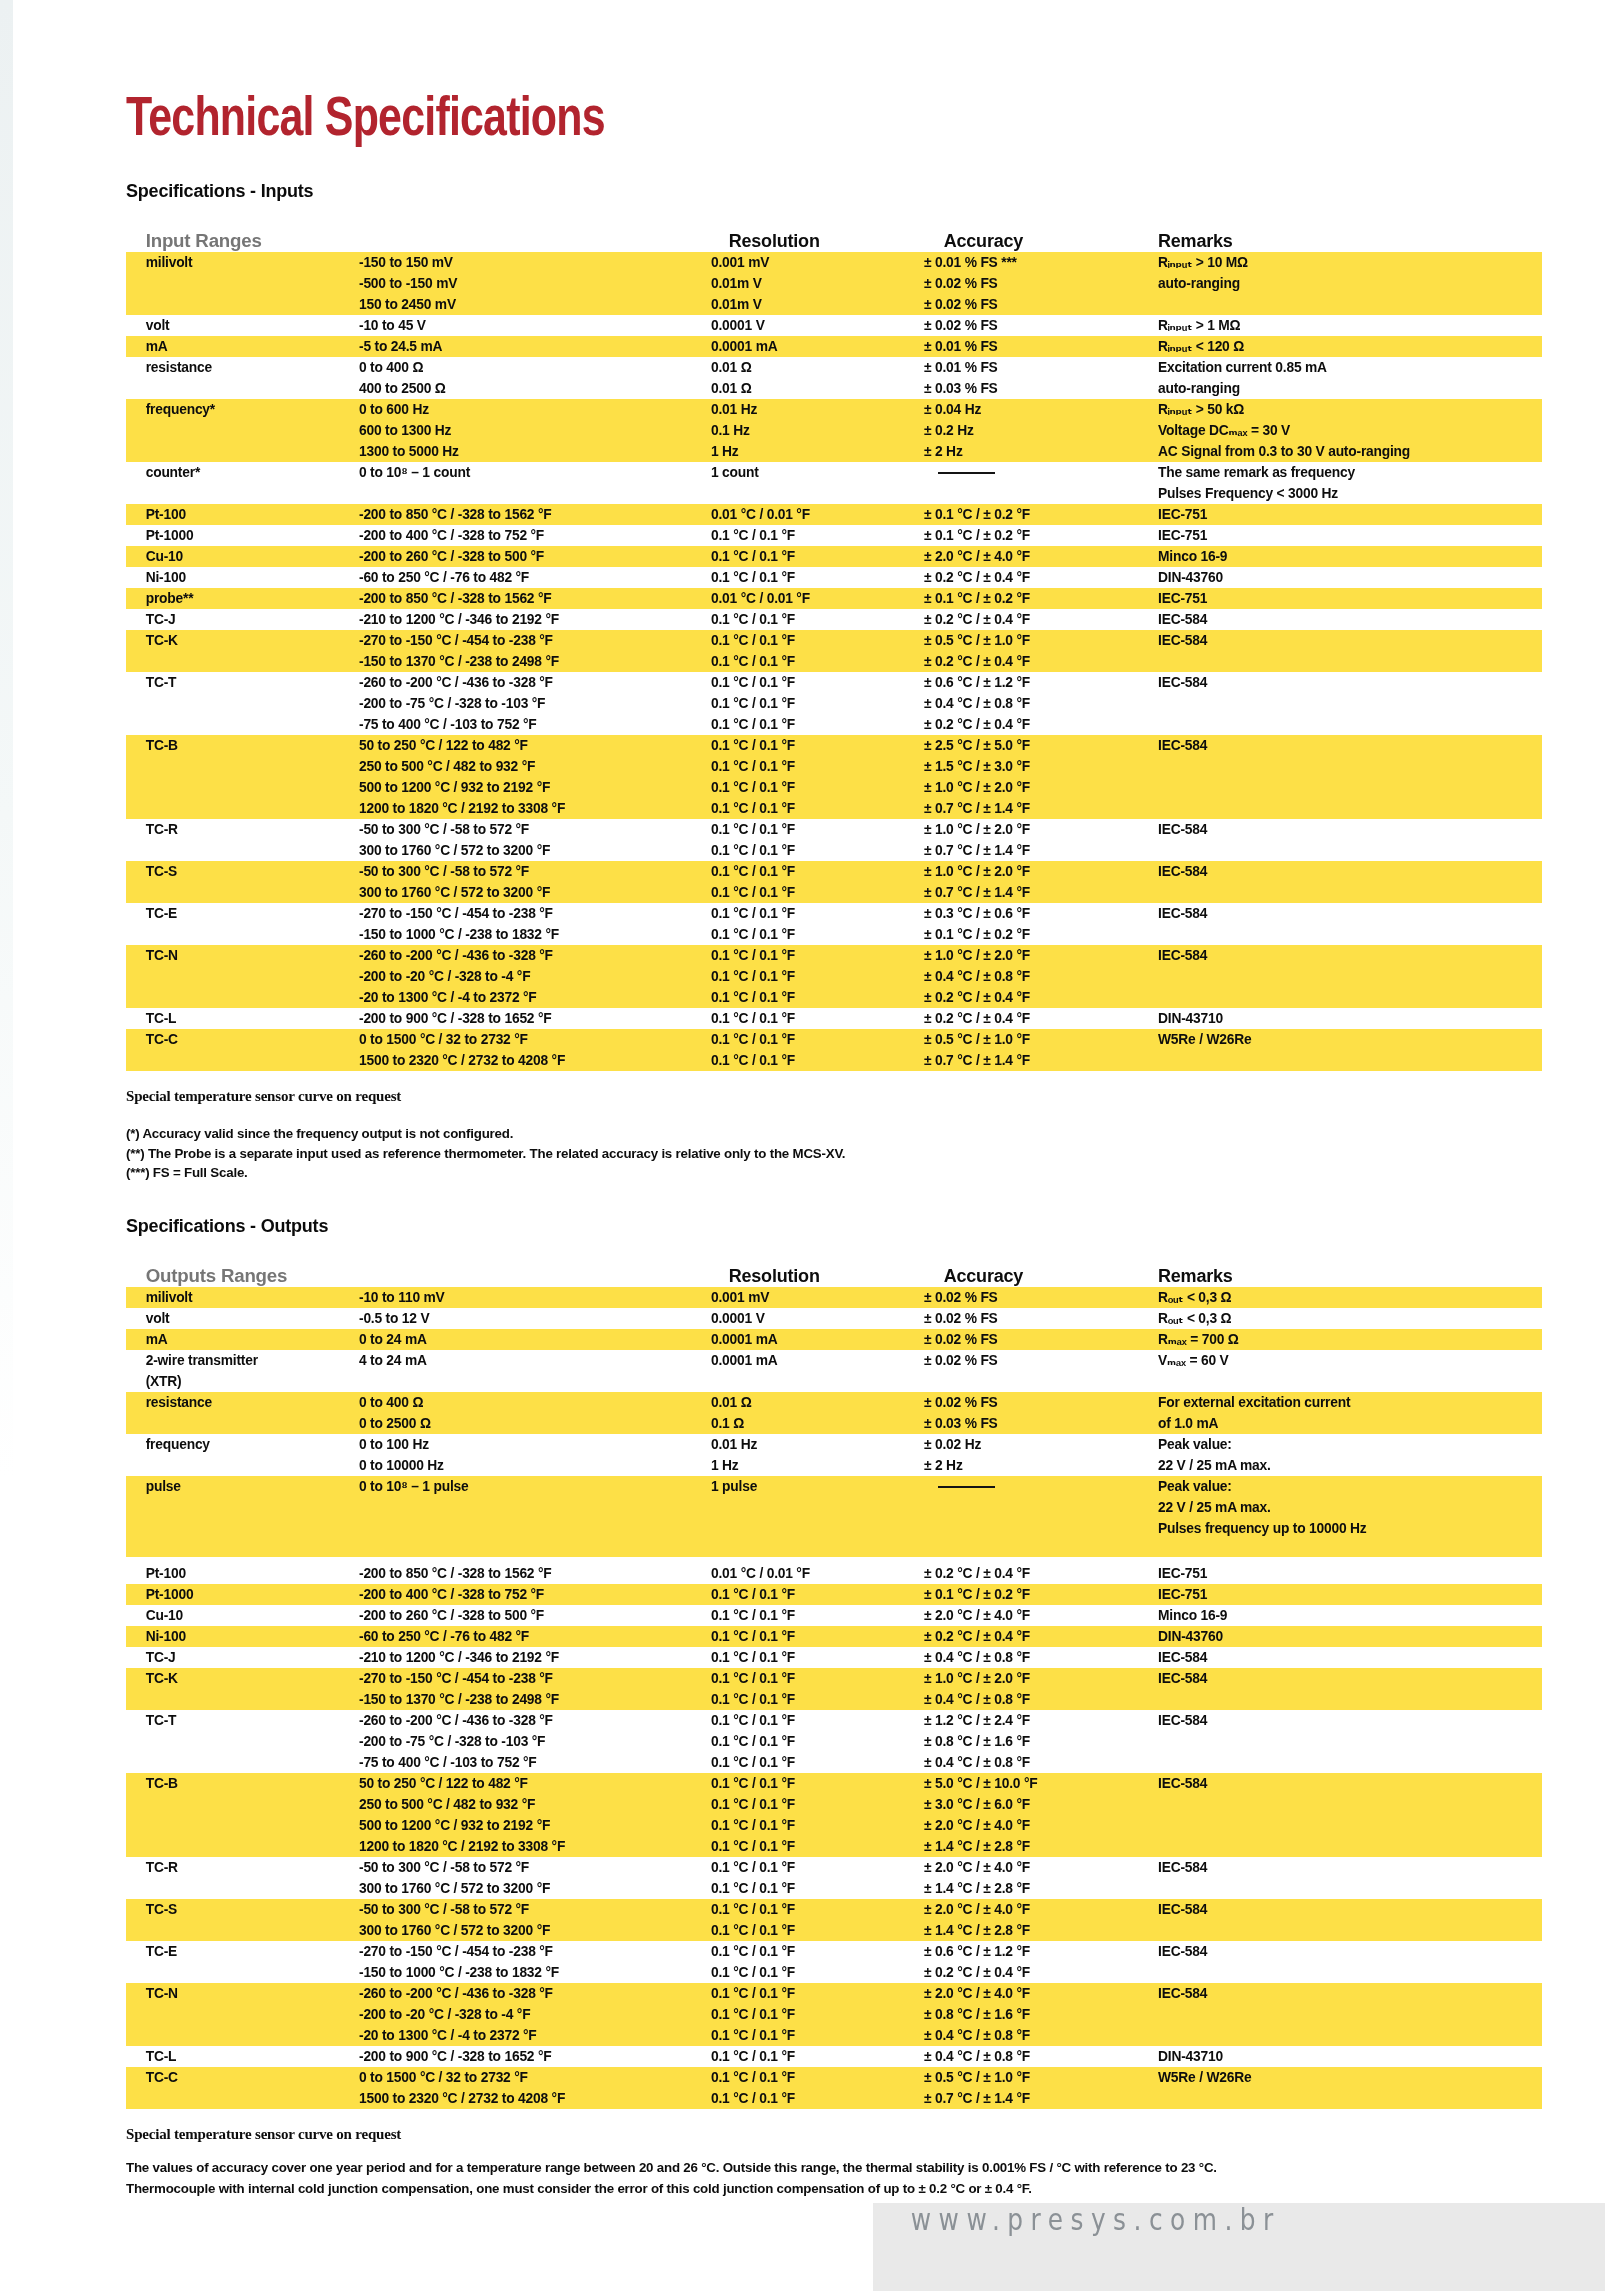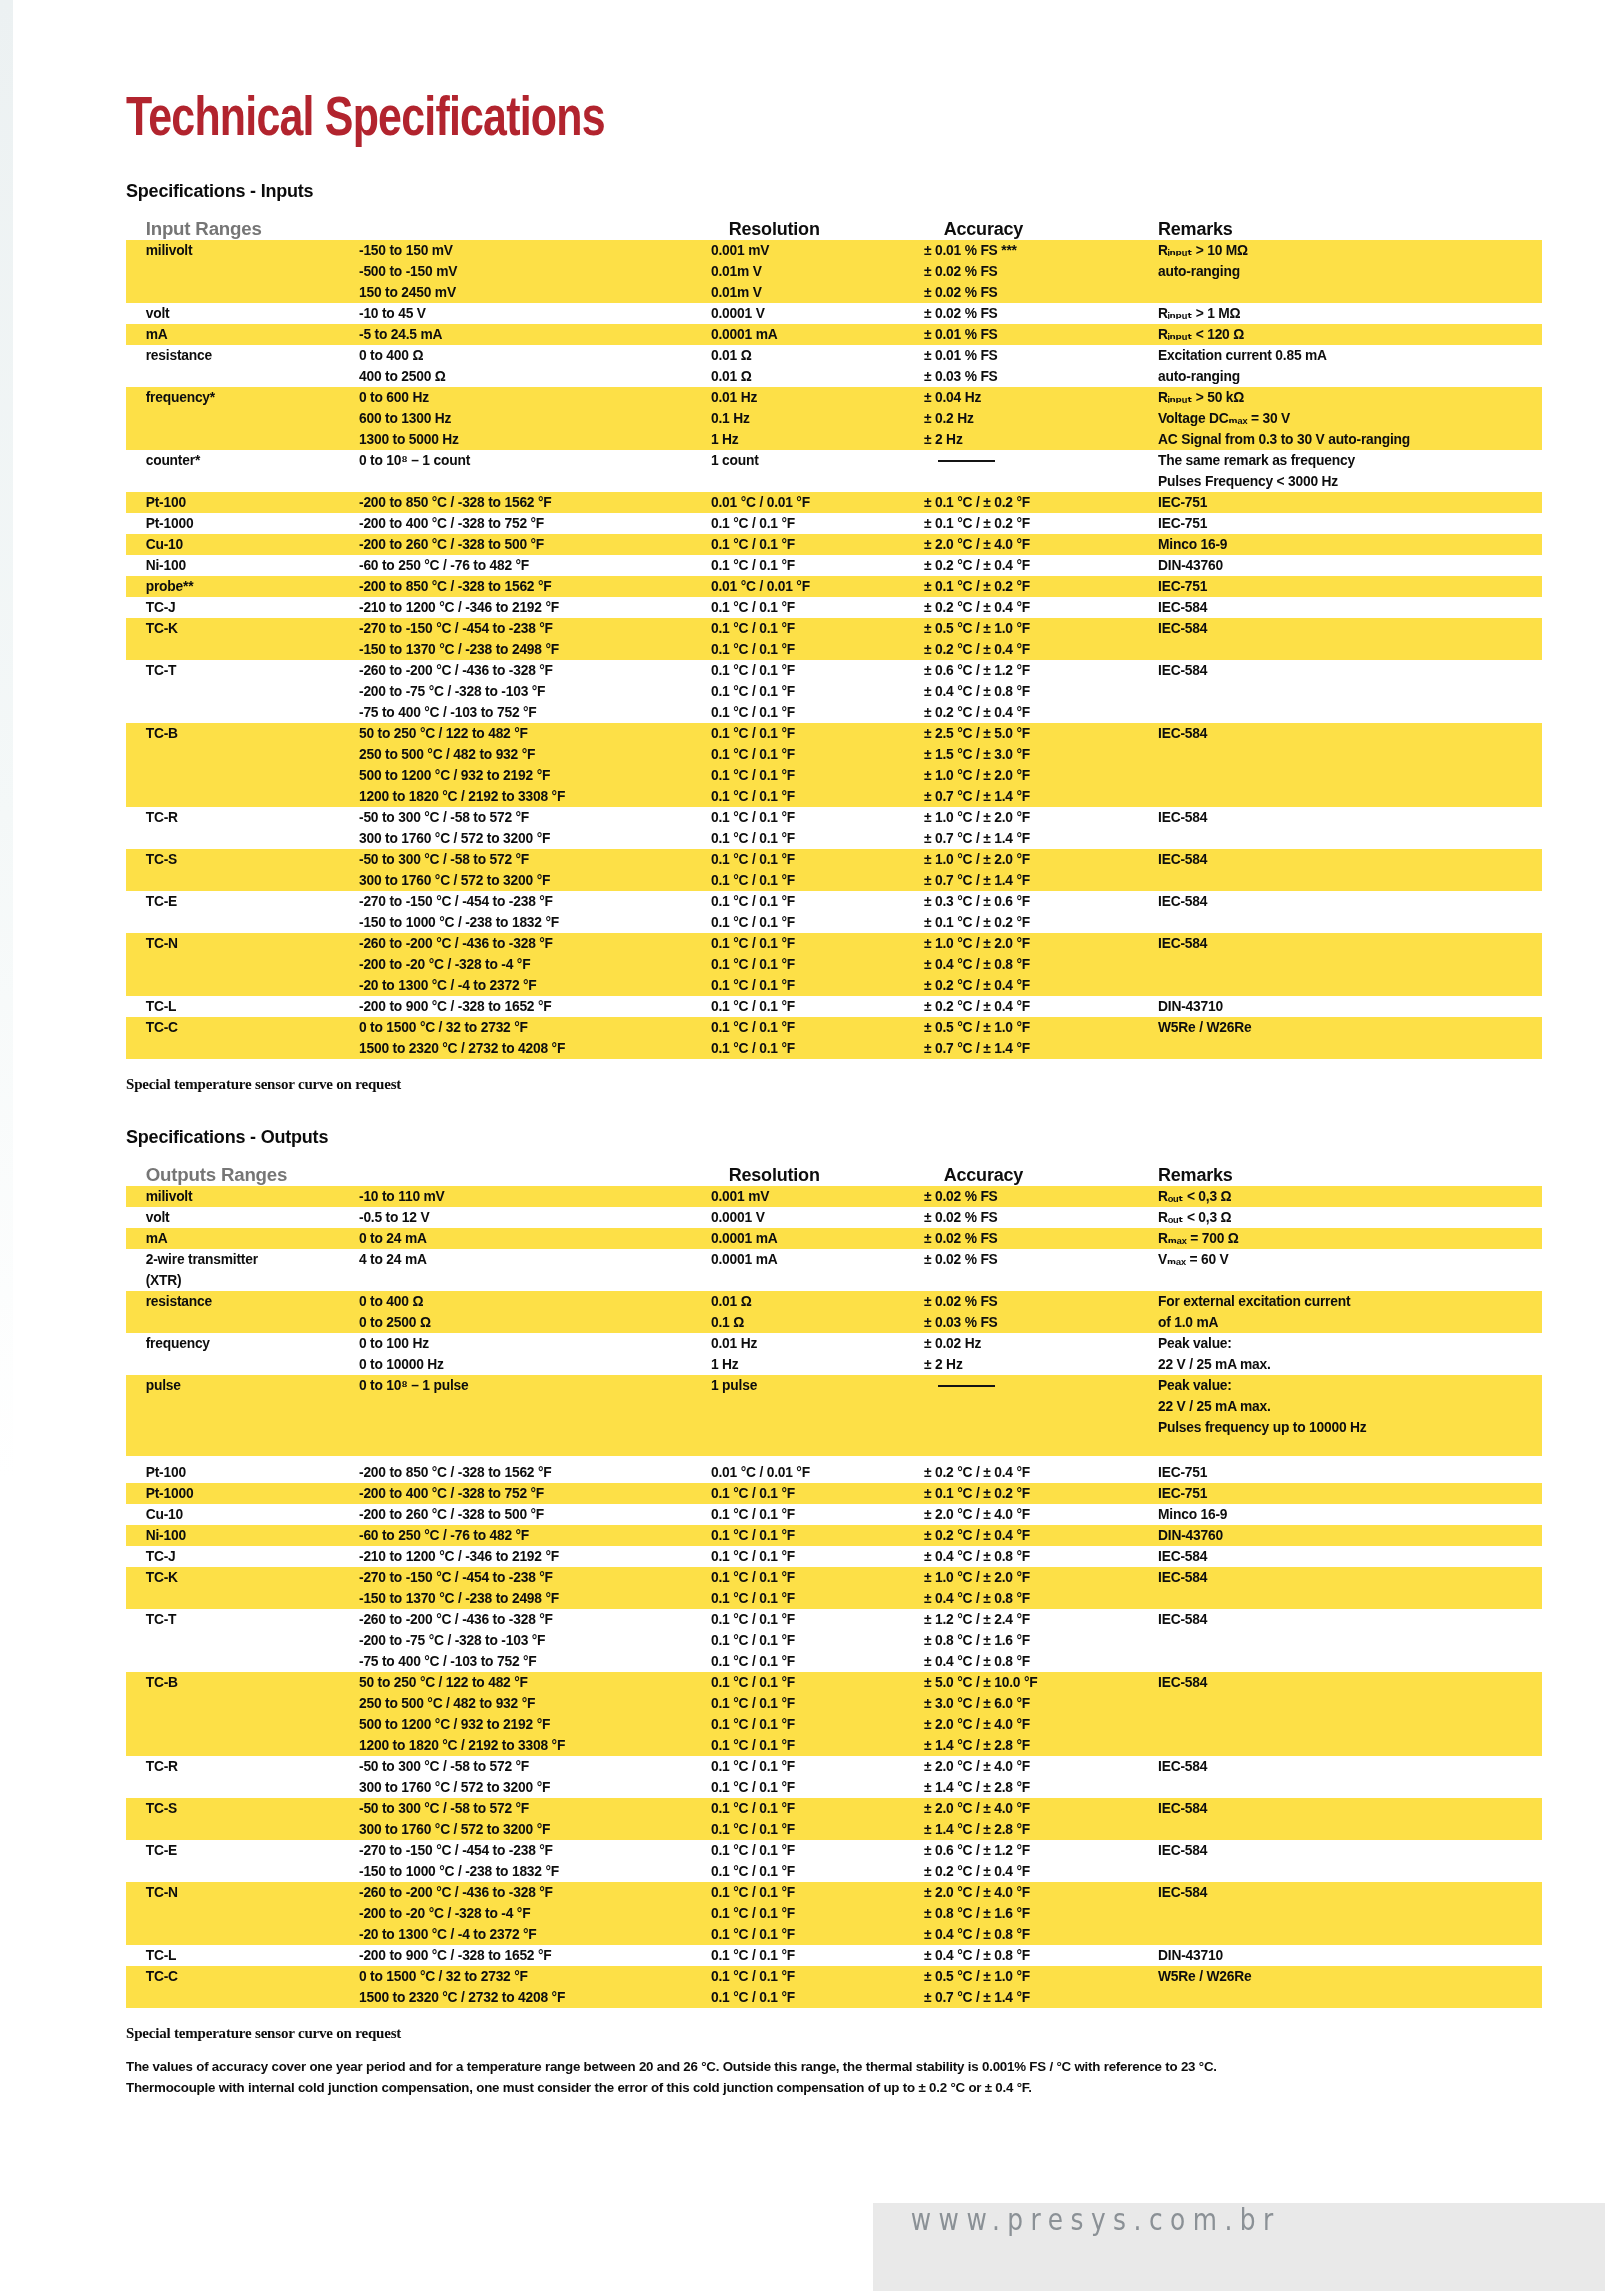--- a/index.html
+++ b/index.html
@@ -17,21 +17,21 @@
     margin:0; font-size:55px; line-height:63px; font-weight:700; letter-spacing:-1px;
     color:#b2242e; transform:scaleX(0.78); transform-origin:left top; white-space:nowrap;
   }
   .section-heading{
     margin:29.6px 0 0 0; font-size:18px; line-height:27.6px; font-weight:700; letter-spacing:-0.2px;
     color:#0b0b0b;
   }
   .spec-table{ width:1416px; }
   .thead{
     display:grid; grid-template-columns:233px 352px 213px 234px auto;
-    align-items:end; margin-top:5px; height:29.6px;
+    align-items:end; margin-top:17px; height:29.6px;
   }
   .t-title{
     grid-column:1 / 3; padding-left:19.7px; font-size:18.7px; font-weight:700;
     color:#767676; letter-spacing:-0.2px;
   }
   .th{ font-size:18px; font-weight:700; letter-spacing:-0.2px; }
   .th.res{ padding-left:17.7px; }
   .th.acc{ padding-left:19.7px; }
   .tbody{ width:1416px; }
   .row.shaded{ background:#fde047; }
@@ -393,20 +393,25 @@
               <div class="cell c0"></div>
               <div class="cell c1">1500 to 2320 °C / 2732 to 4208 °F</div>
               <div class="cell c2">0.1 °C / 0.1 °F</div>
               <div class="cell c3">± 0.7 °C / ± 1.4 °F</div>
               <div class="cell c4"></div>
             </div>
           </div>
         </div>
     </div>
     <p class="note">Special temperature sensor curve on request</p>
+    <div class="fns">
+      <p class="fn">(*) Accuracy valid since the frequency output is not configured.</p>
+      <p class="fn">(**) The Probe is a separate input used as reference thermometer. The related accuracy is relative only to the MCS-XV.</p>
+      <p class="fn">(***) FS = Full Scale.</p>
+    </div>
   </section>
 
   <section>
     <h2 class="section-heading">Specifications - Outputs</h2>
     <div class="spec-table">
       <div class="thead">
         <div class="t-title">Outputs Ranges</div>
         <div class="th res">Resolution</div>
         <div class="th acc">Accuracy</div>
         <div class="th rem">Remarks</div>

